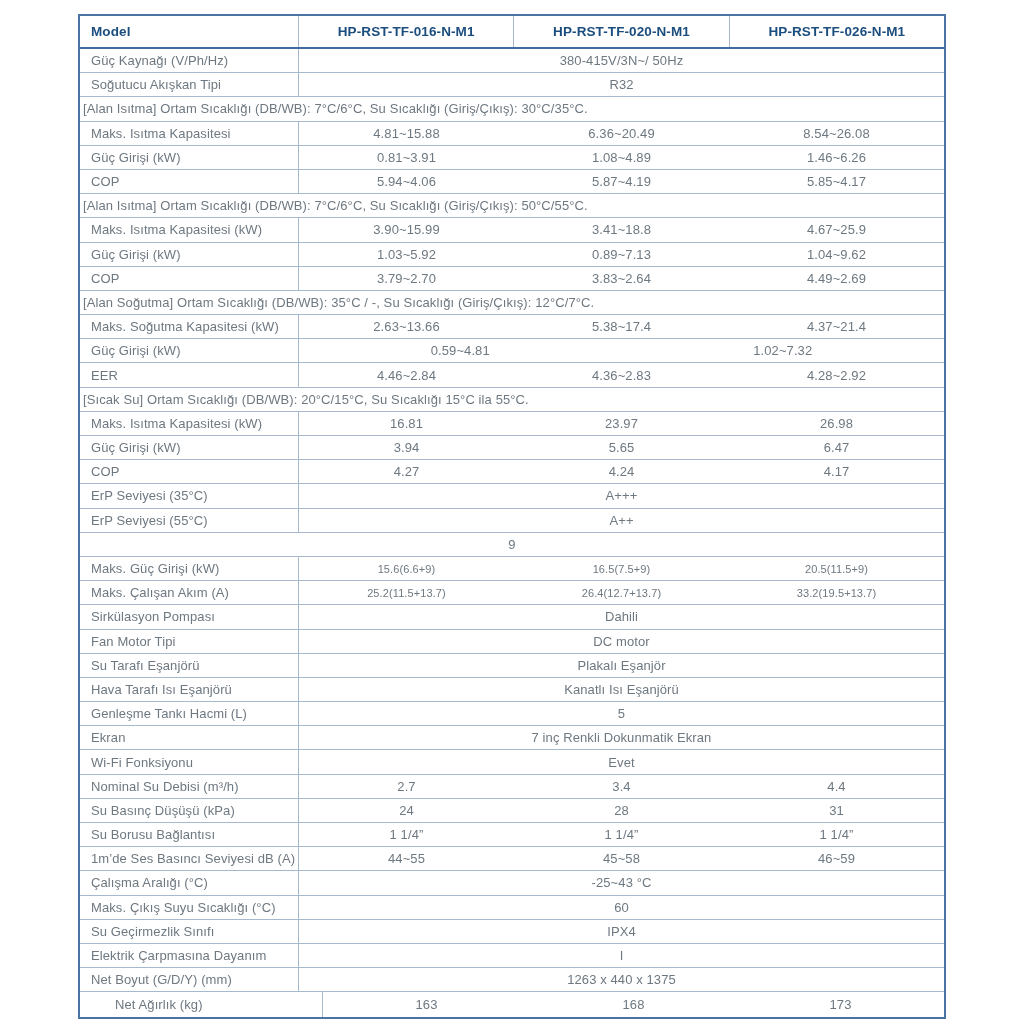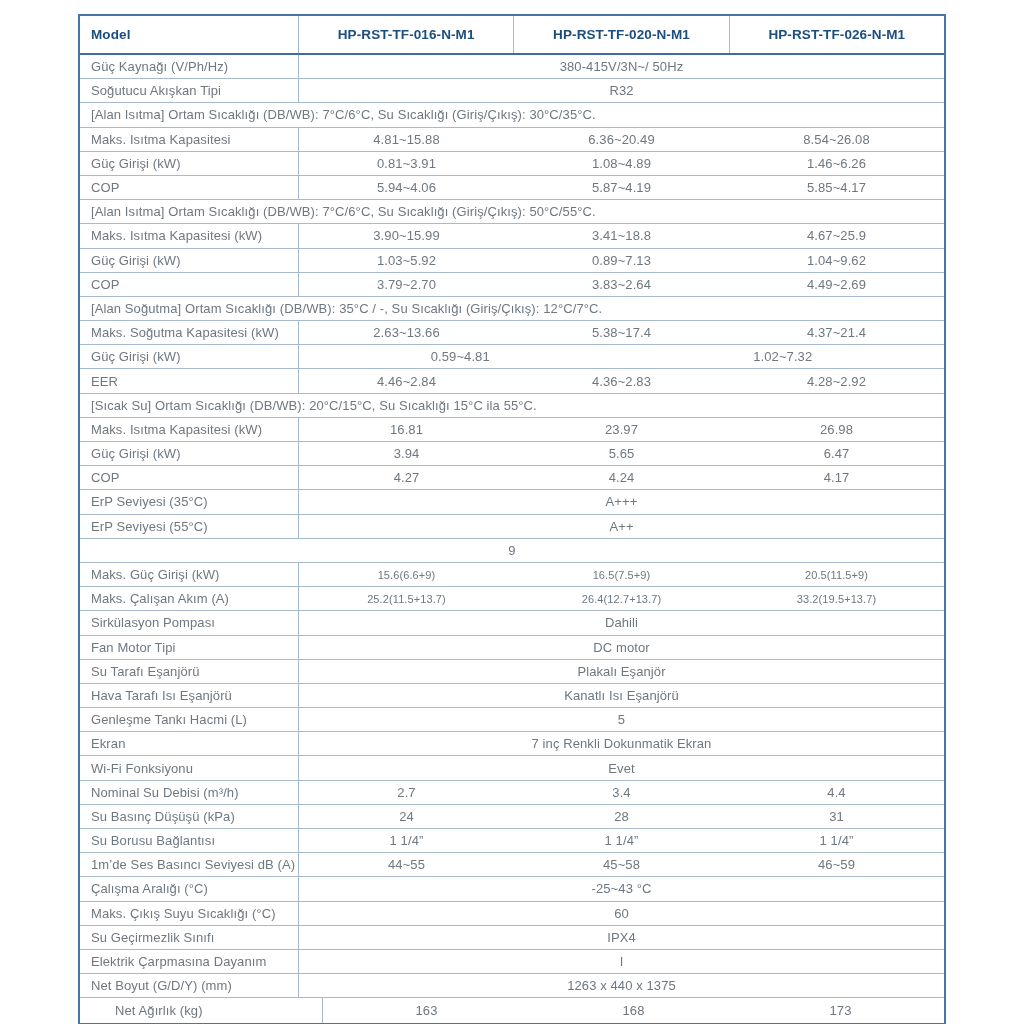--- a/index.html
+++ b/index.html
@@ -28,25 +28,26 @@
   .row{
     display:flex;
     height:24.2px;
     border-bottom:1px solid var(--grid-line);
     align-items:stretch;
     font-size:13px;
     letter-spacing:.1px;
   }
   .row:last-child{border-bottom:none;margin-left:24px;}
   .row.header{
-    height:39px;
+    height:33px;
     border-bottom:2px solid var(--header-underline);
     font-weight:bold;
     font-size:13.5px;
     color:var(--header-text);
+    justify-content:flex-end;
   }
   .label-cell{
     width:219px;
     flex:0 0 219px;
     display:flex;
     align-items:center;
     padding-left:11px;
     border-right:1px solid var(--grid-line);
     white-space:nowrap;
     overflow:hidden;
@@ -58,21 +59,21 @@
     align-items:center;
     justify-content:center;
     white-space:nowrap;
   }
   .header .value-cell{border-right:1px solid var(--grid-line);}
   .header .value-cell:last-child{border-right:none;}
   .section-cell{
     flex:1 1 100%;
     display:flex;
     align-items:center;
-    padding-left:11px;
+    padding-left:3px;
     white-space:nowrap;
   }
   .row.small .value-cell{font-size:11px;}
 </style>
 </head>
 <body>
 
 <div class="table">
   <div class="row header">
     <div class="label-cell">Model</div>

